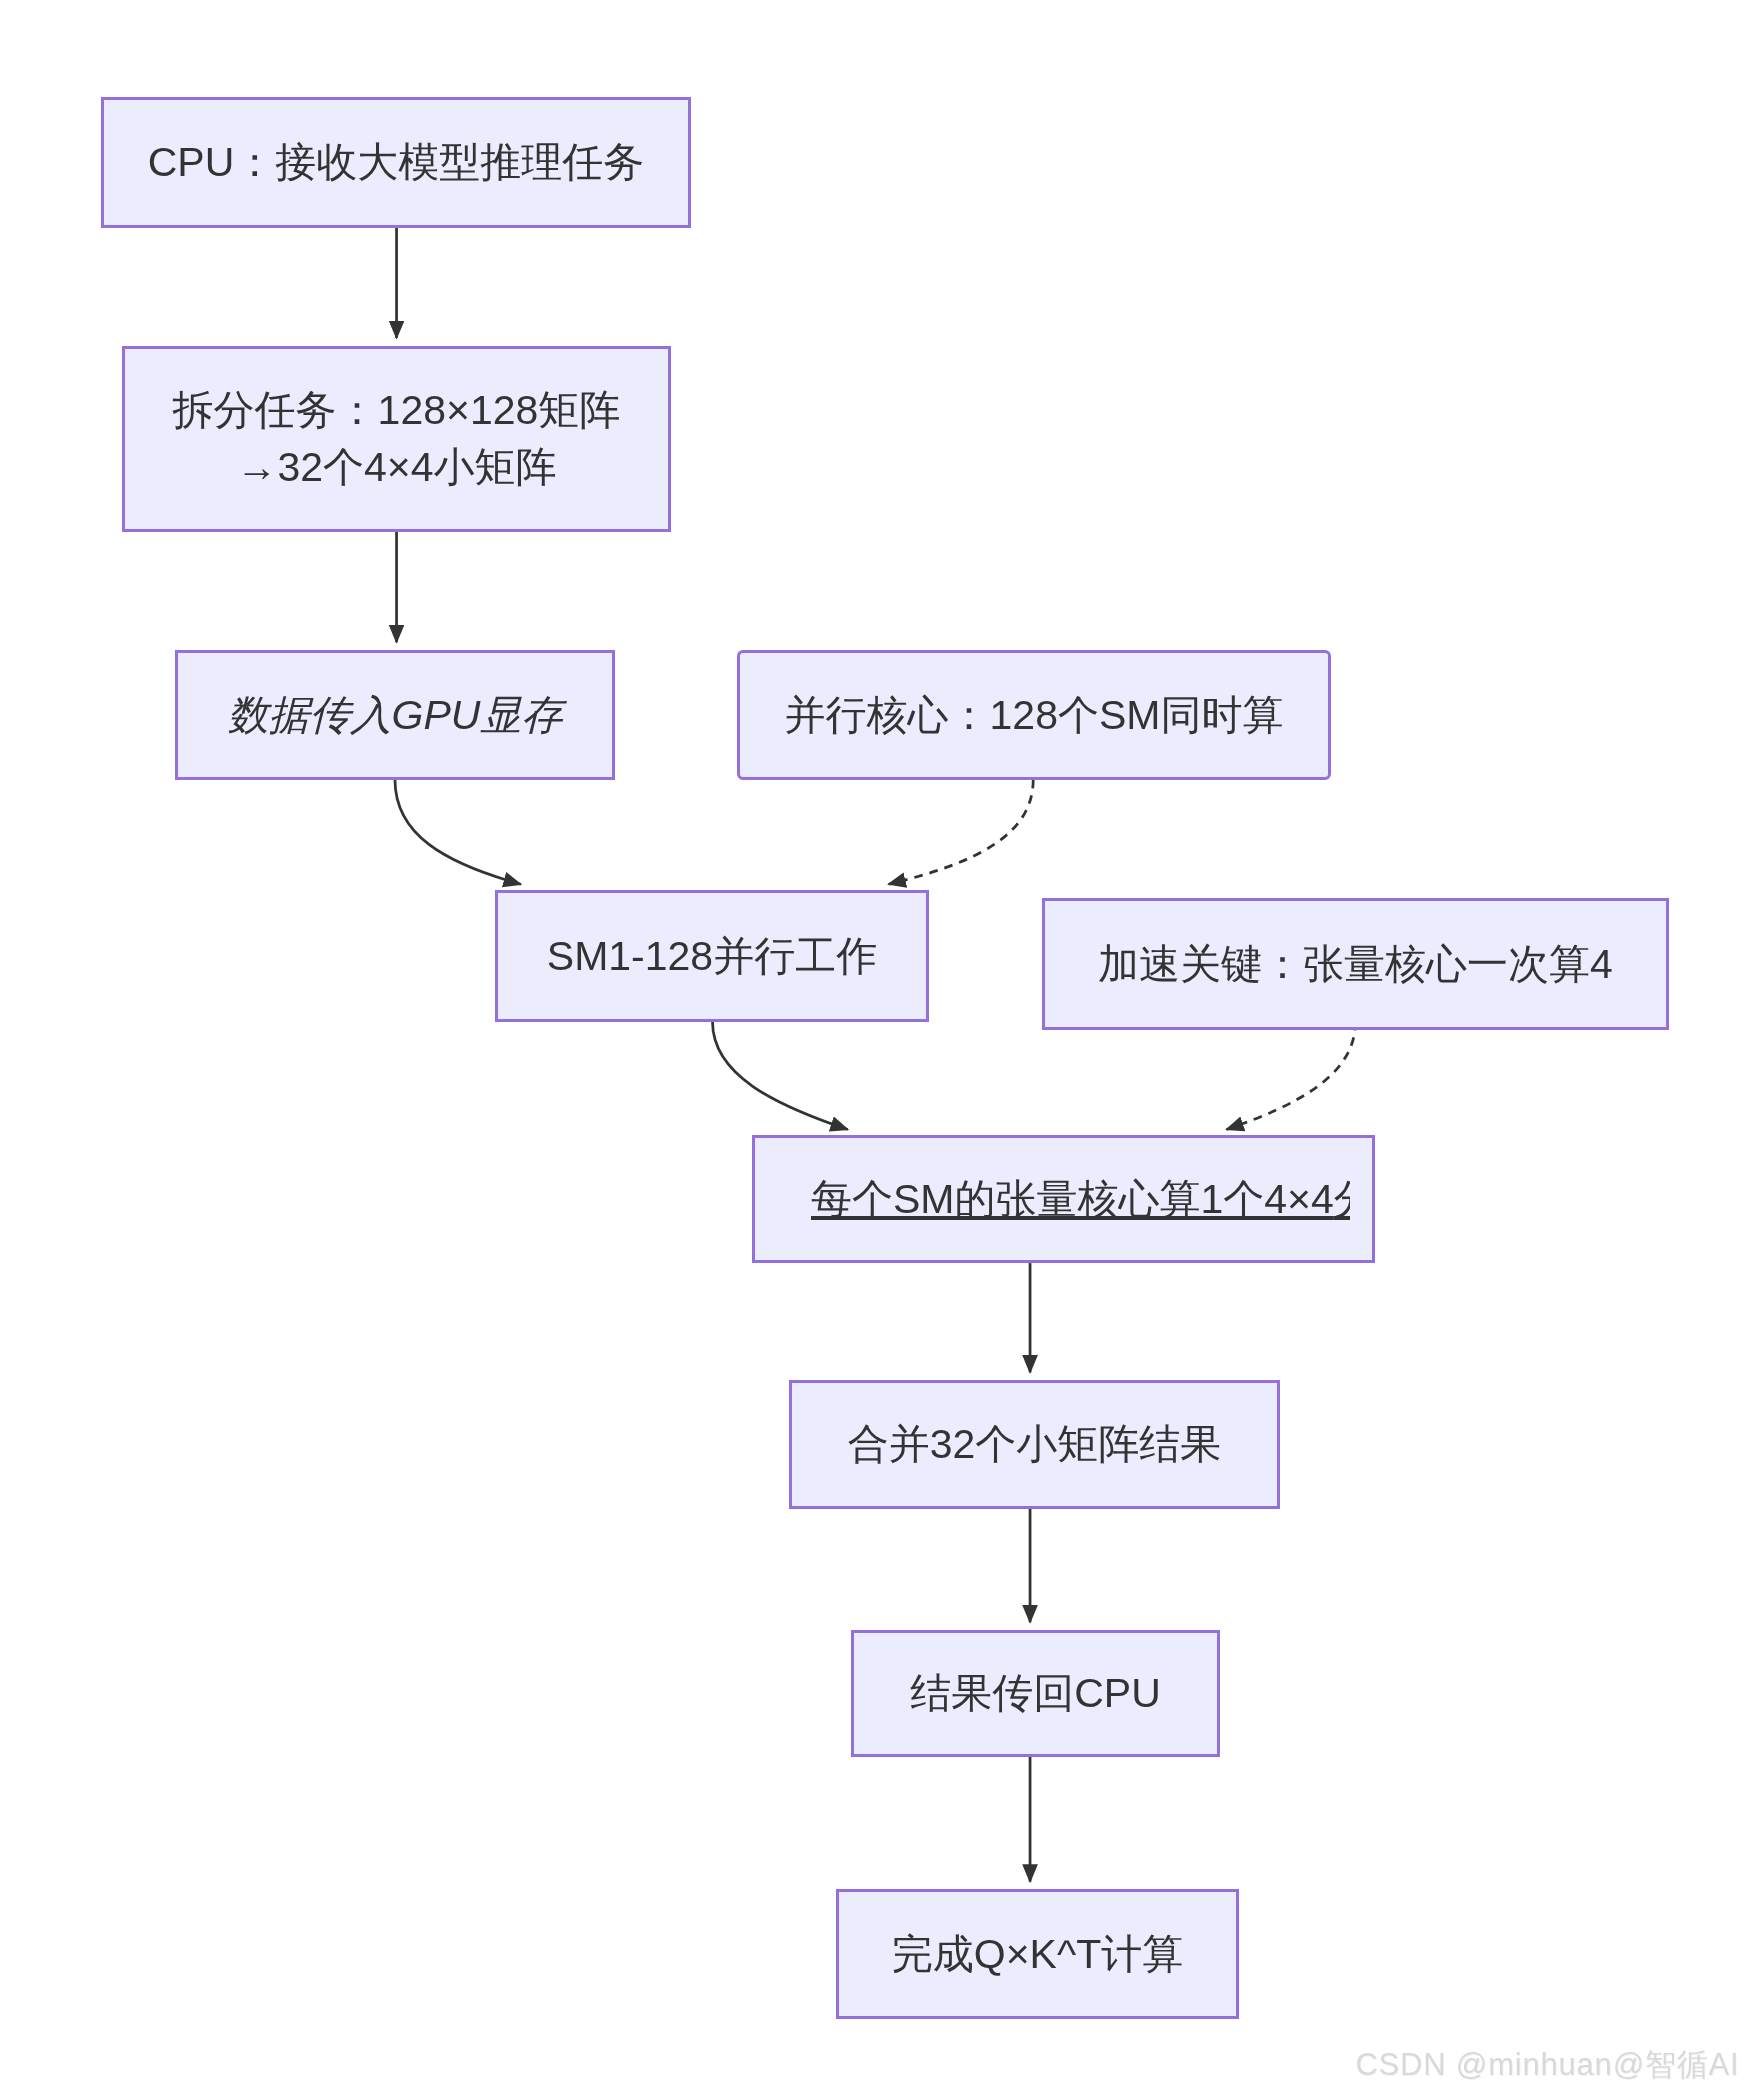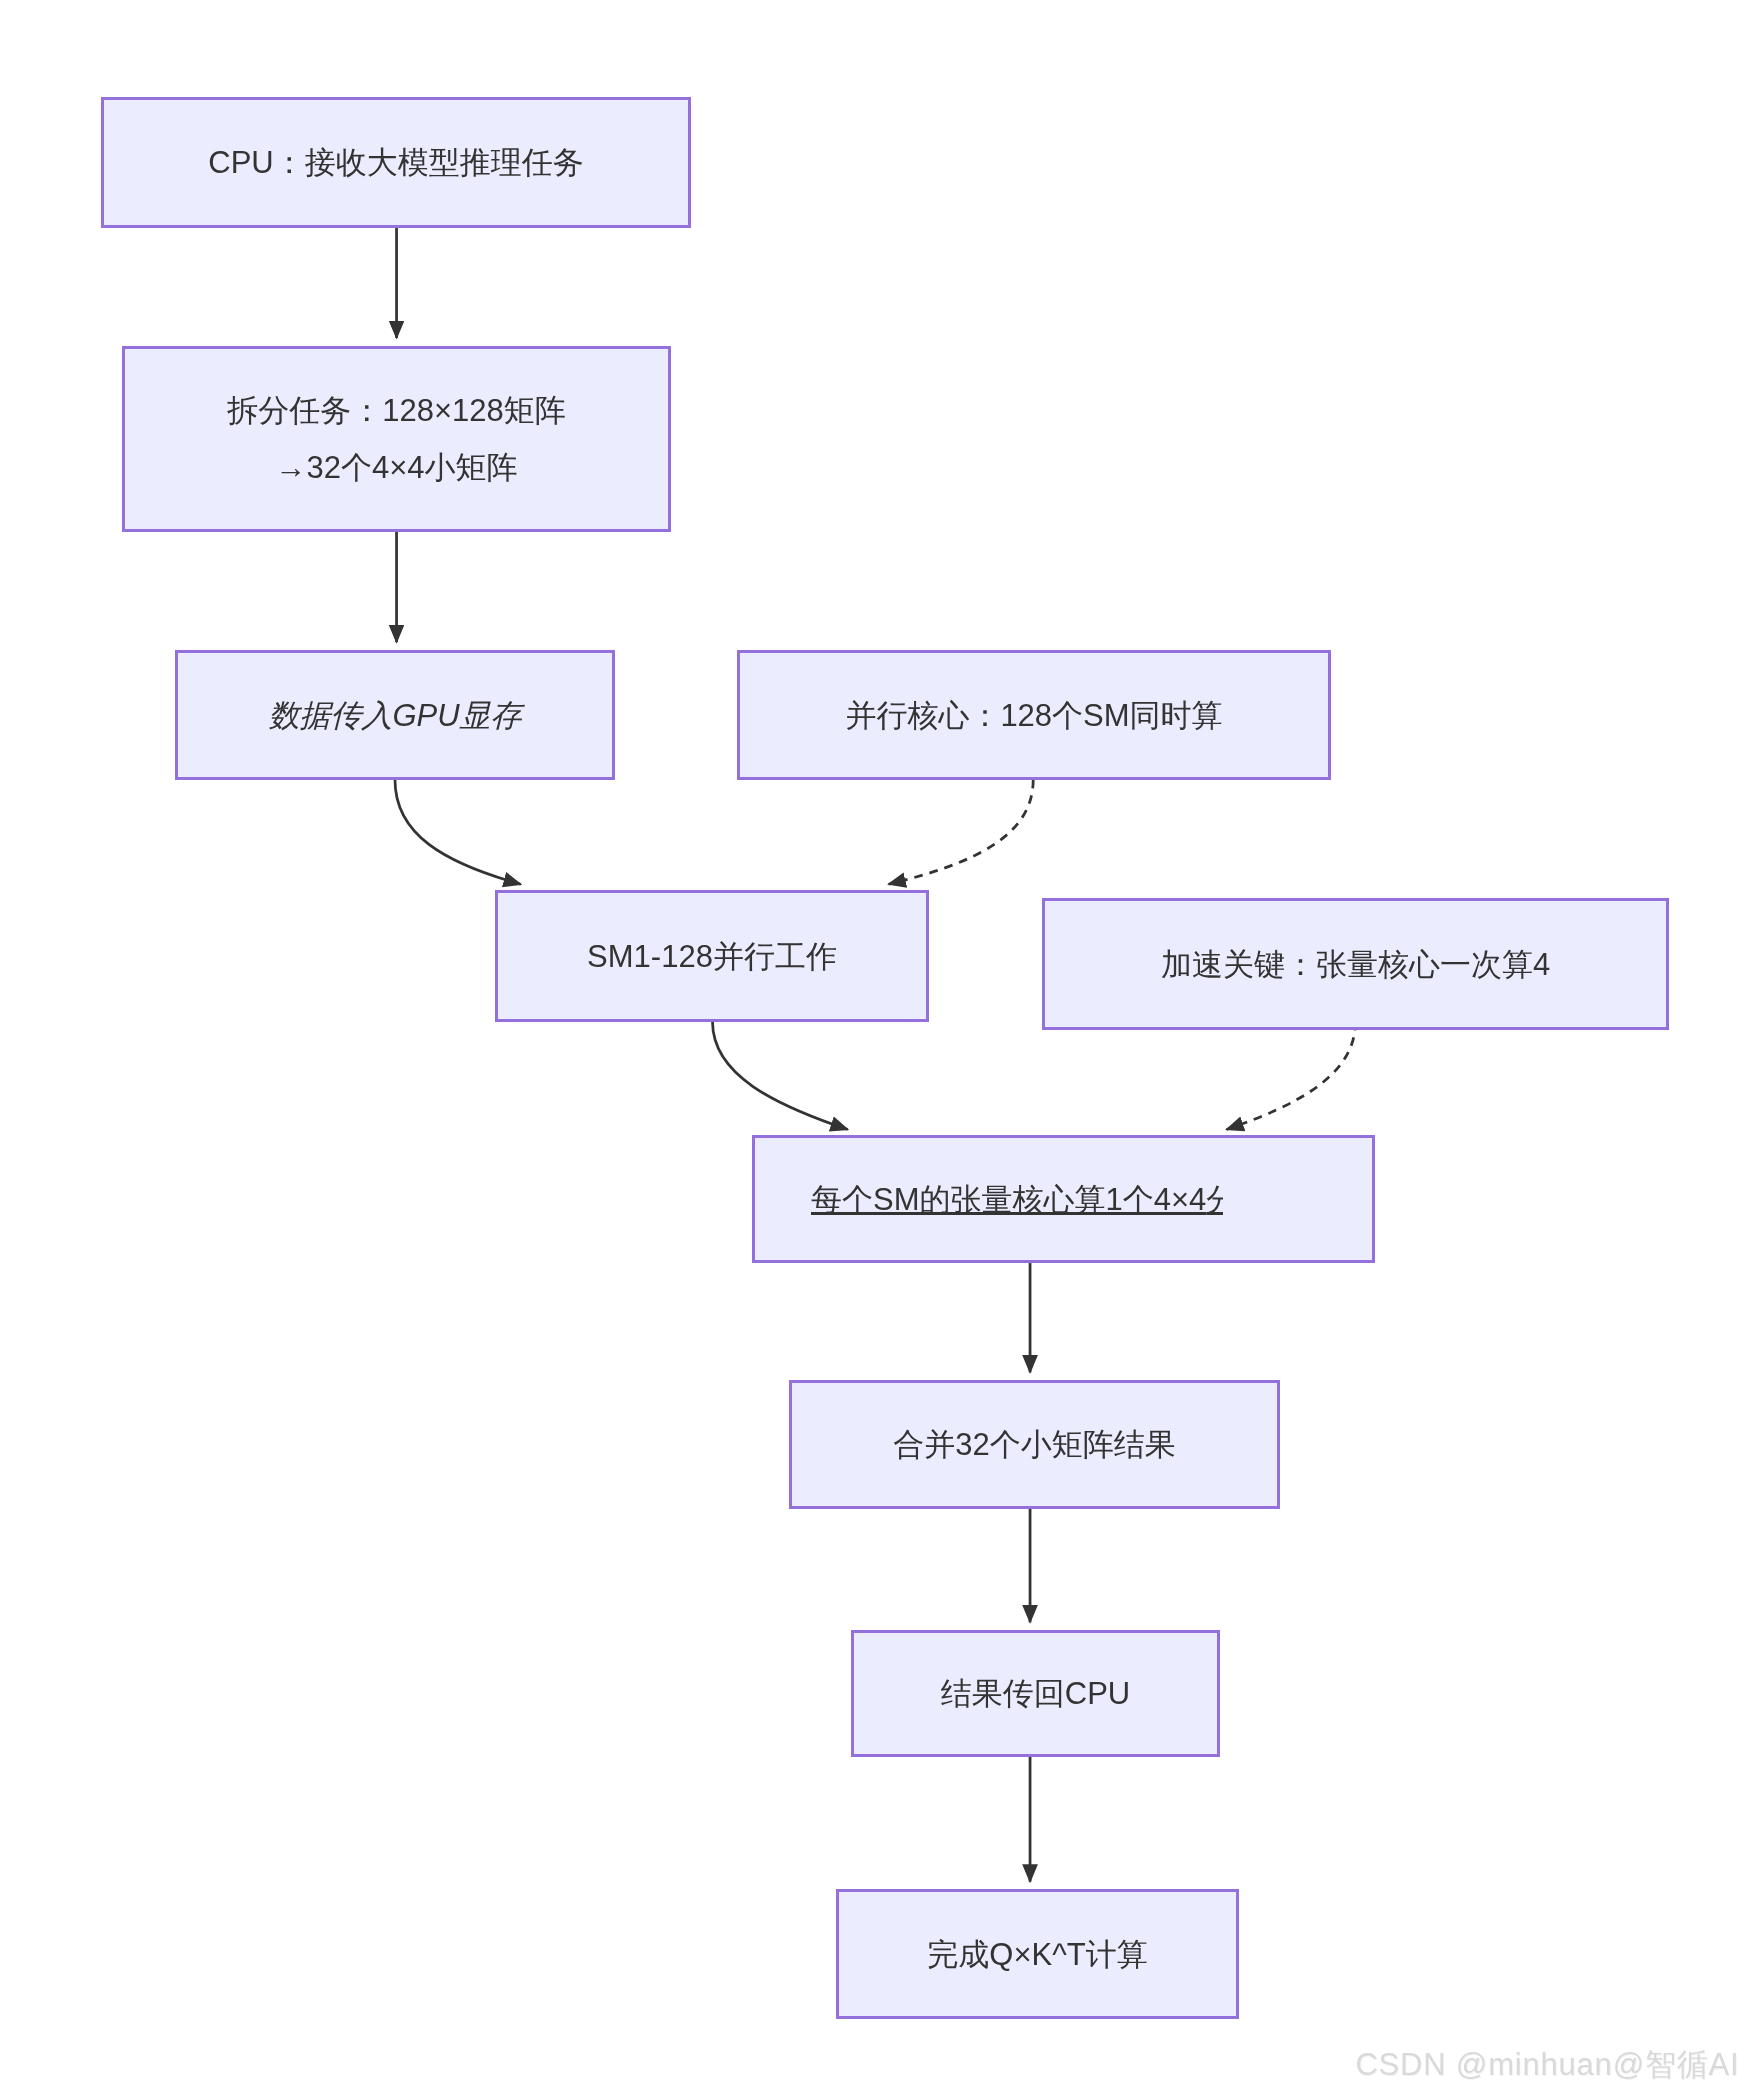--- a/index.html
+++ b/index.html
@@ -16,31 +16,31 @@
   .node{
     position:absolute;
     box-sizing:border-box;
     background:#ECECFF;
     border:3.1px solid #9370DB;
     color:#333333;
     display:flex;
     align-items:center;
     justify-content:center;
     text-align:center;
-    font-size:31px;
+    font-size:41px;
     line-height:57px;
     white-space:nowrap;
     overflow:hidden;
   }
   .node .line{display:block;}
   
   #node-cpu      {left:101px;  top:97px;  width:590px; height:131px;}
   #node-split    {left:122px;  top:346px;  width:549px; height:186px;}
   #node-copy     {left:175px;  top:650px;  width:440px; height:130px;font-style:italic;}
-  #node-parallel {left:737px;  top:650px;  width:594px; height:130px;}
+  #node-parallel {left:737px;  top:650px;  width:594px; height:130px;border-radius:6px;}
   #node-sm       {left:495px;  top:890px; width:434px; height:132px;}
   #node-accel    {left:1042px; top:890px; width:627px; height:132px;margin-top:8px;}
   #node-tensor   {left:752px;  top:1135px; width:623px; height:128px;
                   justify-content:flex-start; padding-left:56px;text-decoration:underline;}
   #node-merge    {left:789px; top:1380px; width:491px; height:129px;}
   #node-back     {left:851px; top:1630px; width:369px; height:127px;}
   #node-done     {left:836px; top:1889px; width:403px; height:130px;}
   
   .clipped-char{
     display:inline-block;

